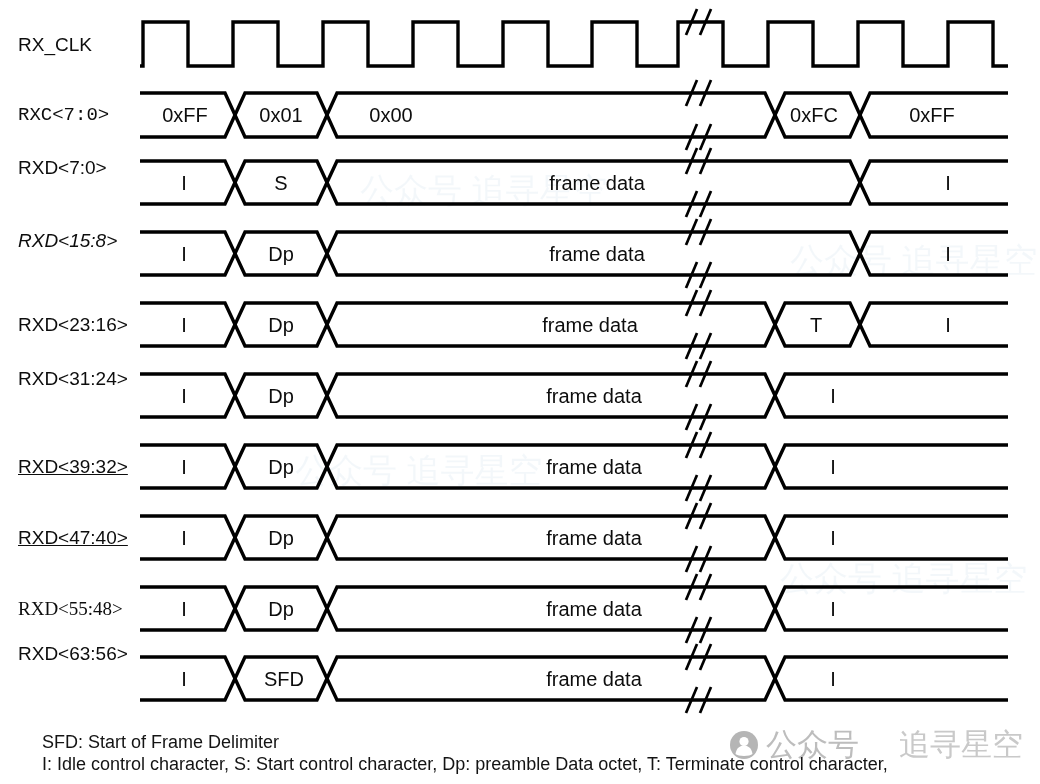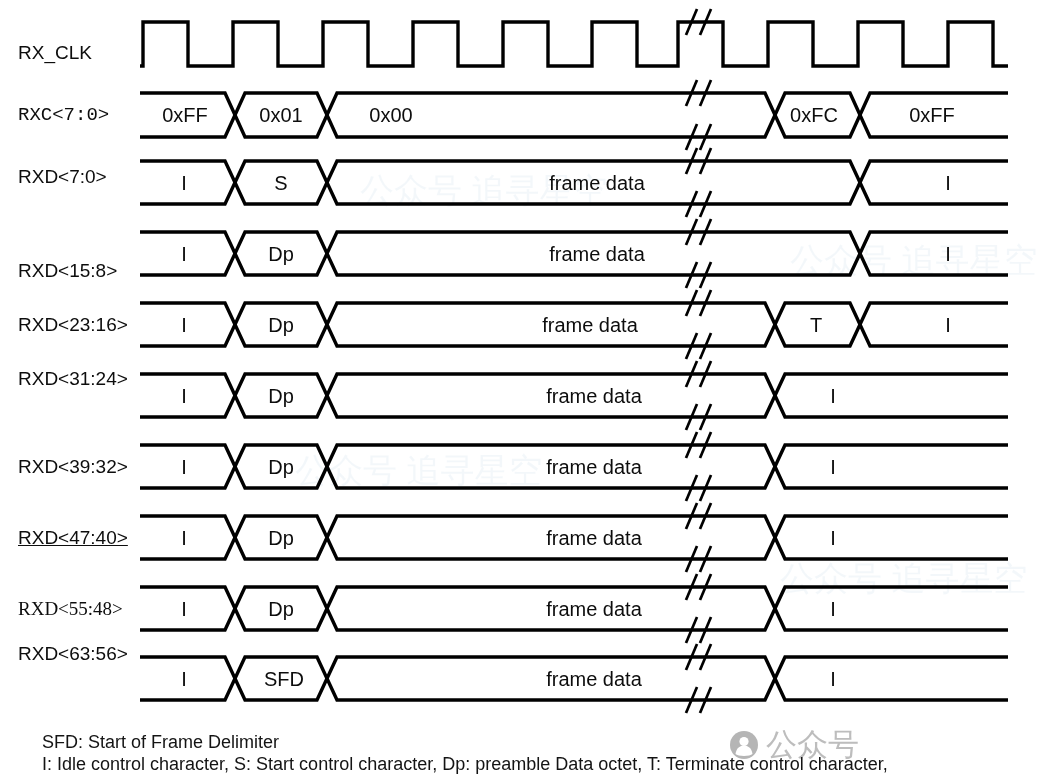--- a/index.html
+++ b/index.html
@@ -147,39 +147,40 @@
       <line x1="700" y1="670" x2="711" y2="644" stroke="#000000" stroke-width="2.7" stroke-linecap="butt"></line>
       <line x1="686" y1="713" x2="697" y2="687" stroke="#000000" stroke-width="2.7" stroke-linecap="butt"></line>
       <line x1="700" y1="713" x2="711" y2="687" stroke="#000000" stroke-width="2.7" stroke-linecap="butt"></line>
       <text x="184" y="678.5" dy="0.35em" text-anchor="middle" font-size="20" fill="#0d0d0d" font-family="&quot;Liberation Sans&quot;, sans-serif">I</text>
       <text x="284" y="678.5" dy="0.35em" text-anchor="middle" font-size="20" fill="#0d0d0d" font-family="&quot;Liberation Sans&quot;, sans-serif">SFD</text>
       <text x="594" y="678.5" dy="0.35em" text-anchor="middle" font-size="20" fill="#0d0d0d" font-family="&quot;Liberation Sans&quot;, sans-serif">frame data</text>
       <text x="833" y="678.5" dy="0.35em" text-anchor="middle" font-size="20" fill="#0d0d0d" font-family="&quot;Liberation Sans&quot;, sans-serif">I</text>
     </svg>
 
   <div id="row-labels">
-      <div class="row-label" style="top: 41px;">RX_CLK</div>
+      <div class="row-label" style="top: 33px;">RX_CLK</div>
       <div class="row-label" style="top: 103px; font-family: Liberation Mono, monospace;">RXC&lt;7:0&gt;</div>
-      <div class="row-label" style="top: 165px;">RXD&lt;7:0&gt;</div>
-      <div class="row-label" style="top: 259px;">RXD&lt;15:8&gt;</div>
+      <div class="row-label" style="top: 156px;">RXD&lt;7:0&gt;</div>
+      <div class="row-label" style="top: 229px; font-style: italic;">RXD&lt;15:8&gt;</div>
       <div class="row-label" style="top: 312.5px;">RXD&lt;23:16&gt;</div>
       <div class="row-label" style="top: 367px;">RXD&lt;31:24&gt;</div>
-      <div class="row-label" style="top: 454.5px;">RXD&lt;39:32&gt;</div>
+      <div class="row-label" style="top: 454.5px; text-decoration: underline;">RXD&lt;39:32&gt;</div>
       <div class="row-label" style="top: 525.5px; text-decoration: underline;">RXD&lt;47:40&gt;</div>
       <div class="row-label" style="top: 596.5px; font-family: Liberation Serif, serif;">RXD&lt;55:48&gt;</div>
       <div class="row-label" style="top: 642px;">RXD&lt;63:56&gt;</div>
     </div>
 
   <div class="legend">
     <div>SFD: Start of Frame Delimiter</div>
     <div>I: Idle control character, S: Start control character, Dp: preamble Data octet, T: Terminate control character,</div>
   </div>
 
   <div class="watermark">
     <svg class="wm-icon" viewBox="0 0 28 28">
       <circle cx="14" cy="14" r="14" fill="#b5b5b5"></circle>
       <circle cx="14" cy="10.5" r="4.6" fill="#ffffff"></circle>
       <path d="M5.5 23 C6.5 16.5 10 14.8 14 14.8 C18 14.8 21.5 16.5 22.5 23 C20 25.5 8 25.5 5.5 23 Z" fill="#ffffff"></path>
     </svg>
     <span class="wm-text wm-prefix">公众号</span>
+    <span class="wm-text wm-name">追寻星空</span>
   </div>
 
 </div>
 
 </body></html>

